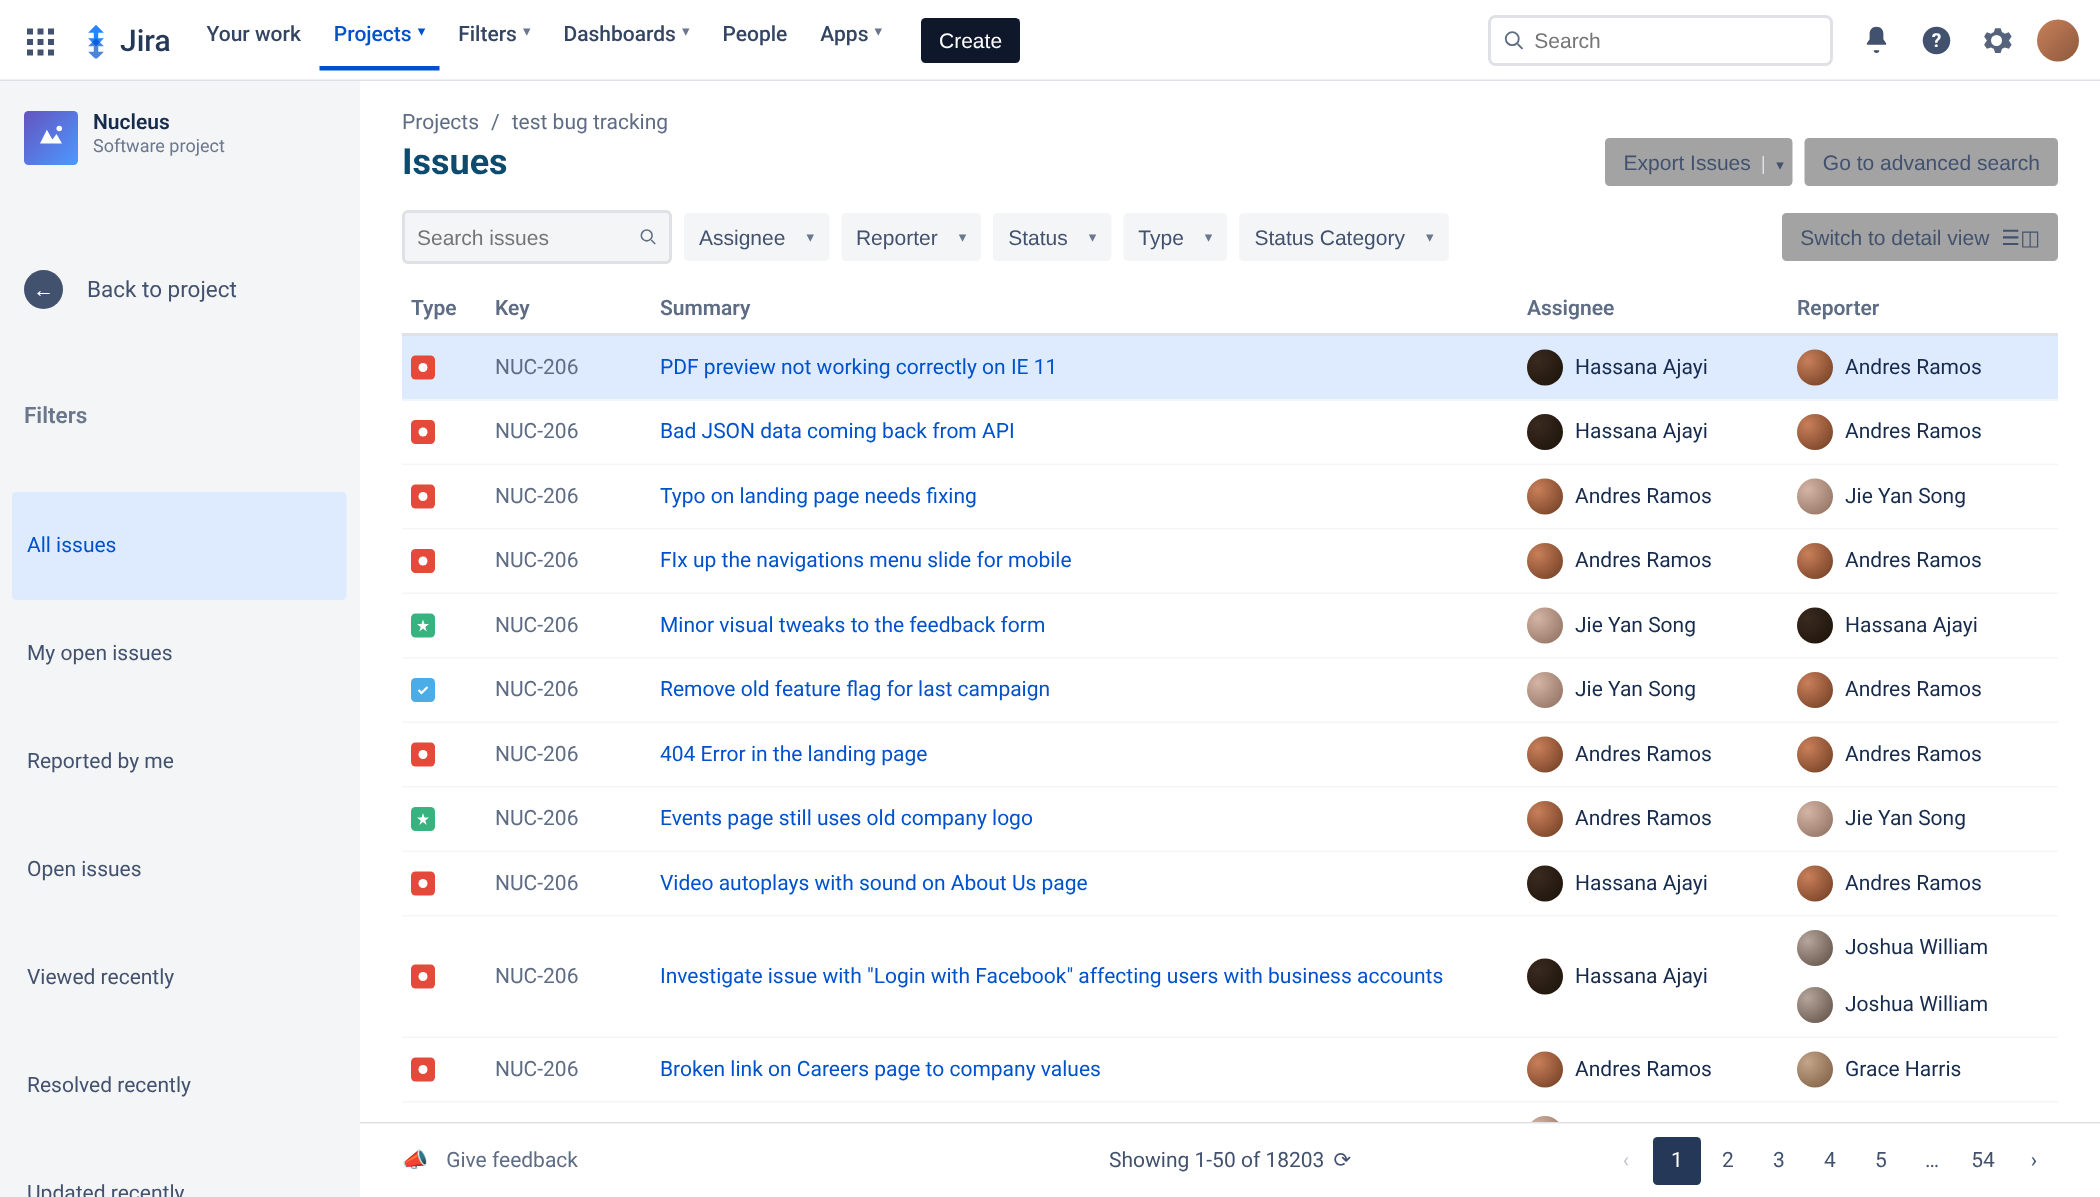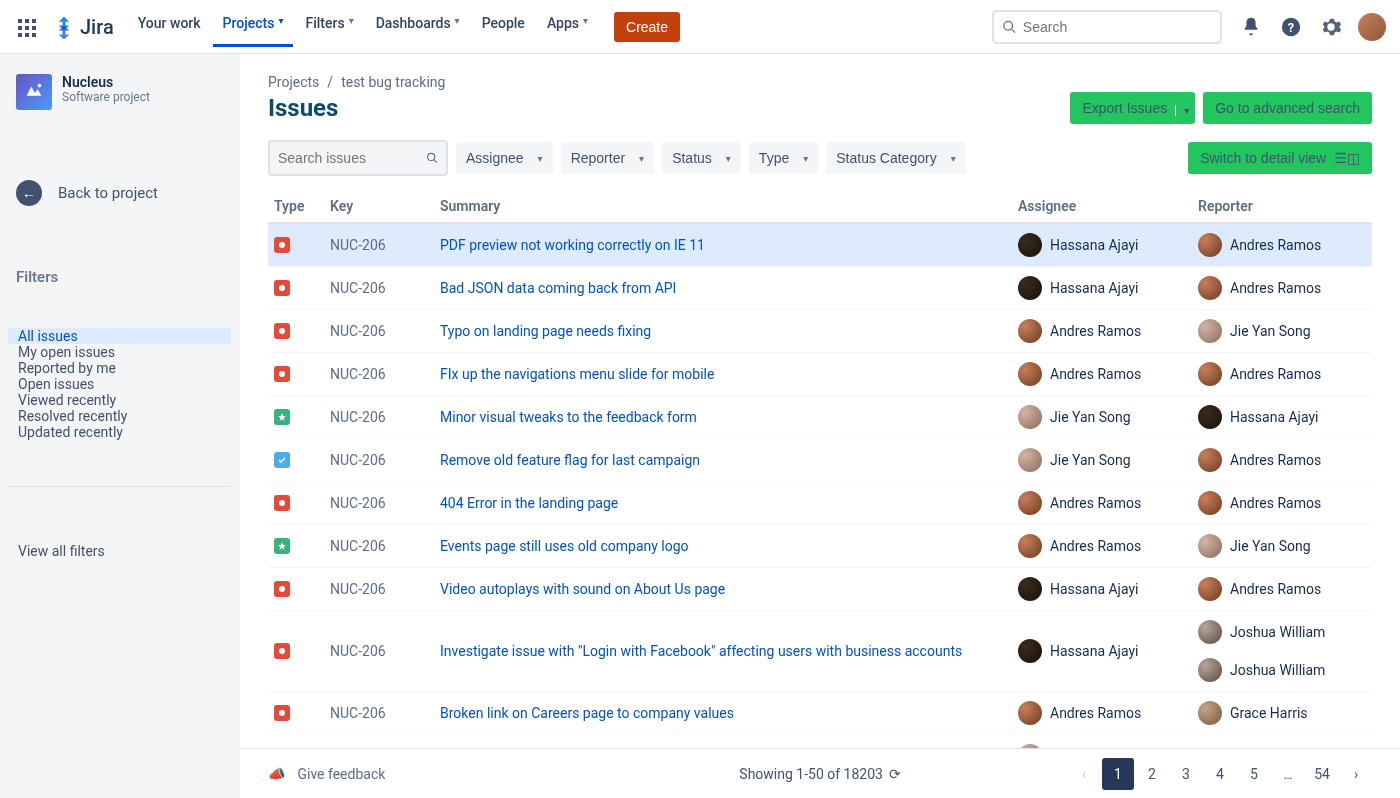--- a/index.html
+++ b/index.html
@@ -10,53 +10,53 @@
 .app-switcher { width: 24px; height: 24px; display: grid; grid-template-columns: repeat(3,4px); grid-template-rows: repeat(3,4px); gap: 3px; cursor: pointer; padding: 4px; }
 .app-switcher span { background: #42526e; }
 .jira-logo { display: flex; align-items: center; gap: 4px; margin: 0 10px; cursor: pointer; }
 .jira-logo svg { width: 24px; height: 24px; }
 .jira-logo-text { font-size: 20px; font-weight: 500; color: #253858; }
 .nav-items { display: flex; gap: 2px; align-items: center; }
 .nav-item { padding: 8px 10px; color: #344563; cursor: pointer; display: flex; align-items: flex-start; gap: 4px; border-bottom: 3px solid transparent; height: 40px; font-weight: 500; }
 .nav-item.active { color: #0052cc; border-bottom-color: #0052cc; }
 .chev { font-size: 10px; color: #6b778c; }
 .nav-item.active .chev { color: #0052cc; }
-.create-btn { background: #c2410c; color: #fff; border: none; padding: 7px 12px; border-radius: 3px; font-weight: 500; font-size: 14px; margin-left: 12px; cursor: pointer; }
+.create-btn { background: #0f172a; color: #fff; border: none; padding: 7px 12px; border-radius: 3px; font-weight: 500; font-size: 14px; margin-left: 12px; cursor: pointer; }
 .spacer { flex: 1; }
 .search-global { display: flex; align-items: center; border: 2px solid #dfe1e6; border-radius: 5px; height: 34px; padding: 0 8px; width: 230px; }
 .search-global input { border: none; outline: none; font-size: 14px; width: 100%; padding-left: 6px; }
 .topnav-icons { display: flex; align-items: center; gap: 14px; margin-left: 12px; }
 .topnav-icon { width: 26px; height: 26px; display: flex; align-items: center; justify-content: center; color: #42526e; cursor: pointer; }
 .avatar-me { width: 28px; height: 28px; border-radius: 50%; background: linear-gradient(135deg,#c97f5a,#8b5a3c); }
 
 
 .body-wrap { display: flex; height: calc(798px - 54px); }
 .sidebar { width: 240px; background: #f4f5f7; border-right: 1px solid #f4f5f7; padding: 20px 8px; display: flex; flex-direction: column; gap: 36px; }
 .project-header { display: flex; gap: 10px; padding: 0 8px 8px; }
 .project-avatar { width: 36px; height: 36px; border-radius: 3px; background: linear-gradient(135deg,#6554c0,#4c9aff); display: flex; align-items: center; justify-content: center; }
 .project-avatar svg { width: 22px; height: 22px; }
 .project-name { font-weight: 600; font-size: 14px; color: #172b4d; }
 .project-sub { font-size: 12px; color: #6b778c; }
 .back-link { display: flex; align-items: center; gap: 16px; padding: 10px 8px; margin-top: 16px; cursor: pointer; color: #42526e; font-weight: 400; font-size: 15px; }
 .back-circle { width: 26px; height: 26px; border-radius: 50%; background: #42526e; color: #fff; display: flex; align-items: center; justify-content: center; font-size: 14px; }
 .filters-heading { color: #6b778c; font-weight: 600; font-size: 15px; padding: 16px 8px 6px; }
 .filter-list { display: flex; flex-direction: column; }
-.filter-item { padding: 0 10px; color: #42526e; cursor: pointer; border-radius: 3px; font-size: 14px; }
+.filter-item { padding: 28px 10px; color: #42526e; cursor: pointer; border-radius: 3px; font-size: 14px; }
 .filter-item.selected { background: #deebff; color: #0052cc; font-weight: 400; }
 .divider { height: 1px; background: #dfe1e6; margin: 10px 0; }
 .view-filters { padding: 10px 10px; color: #42526e; cursor: pointer; font-size: 14px; }
 
 .main { flex: 1; display: flex; flex-direction: column; overflow: hidden; }
 .main-inner { padding: 20px 28px 0; flex: 1; overflow: hidden; display: flex; flex-direction: column; }
 .breadcrumb { display: flex; gap: 8px; color: #5e6c84; font-size: 14px; margin-bottom: 2px; }
 .breadcrumb a { color: #5e6c84; text-decoration: none; cursor: pointer; }
 .title-row { display: flex; align-items: center; }
 .page-title { font-size: 24px; font-weight: 700; color: #0c4a6e; }
 .title-actions { margin-left: auto; display: flex; gap: 8px; }
-.btn { background: #22c55e; border: none; padding: 8px 12px; border-radius: 3px; font-size: 14px; color: #42526e; cursor: pointer; display: flex; align-items: flex-end; gap: 8px; font-weight: 400; }
+.btn { background: #a3a3a3; border: none; padding: 8px 12px; border-radius: 3px; font-size: 14px; color: #42526e; cursor: pointer; display: flex; align-items: flex-end; gap: 8px; font-weight: 400; }
 .btn-split { padding-right: 6px; }
 .btn-caret { border-left: 1px solid #dfe1e6; padding-left: 8px; font-size: 10px; }
 
 .filter-bar { display: flex; gap: 8px; margin-top: 16px; align-items: center; }
 .search-issues { display: flex; align-items: center; background: #f4f5f7; border: 2px solid #dfe1e6; border-radius: 4px; height: 36px; padding: 0 8px; width: 180px; gap: 24px; }
 .search-issues input { border: none; outline: none; background: transparent; font-size: 14px; width: 100%; }
 .drop { background: #f4f5f7; border: none; padding: 8px 10px; border-radius: 3px; color: #42526e; cursor: pointer; display: flex; align-items: center; gap: 14px; font-size: 14px; }
 .switch-view { margin-left: auto; }
 
 .table-wrap { flex: 1; overflow-y: auto; margin-top: 14px; }

